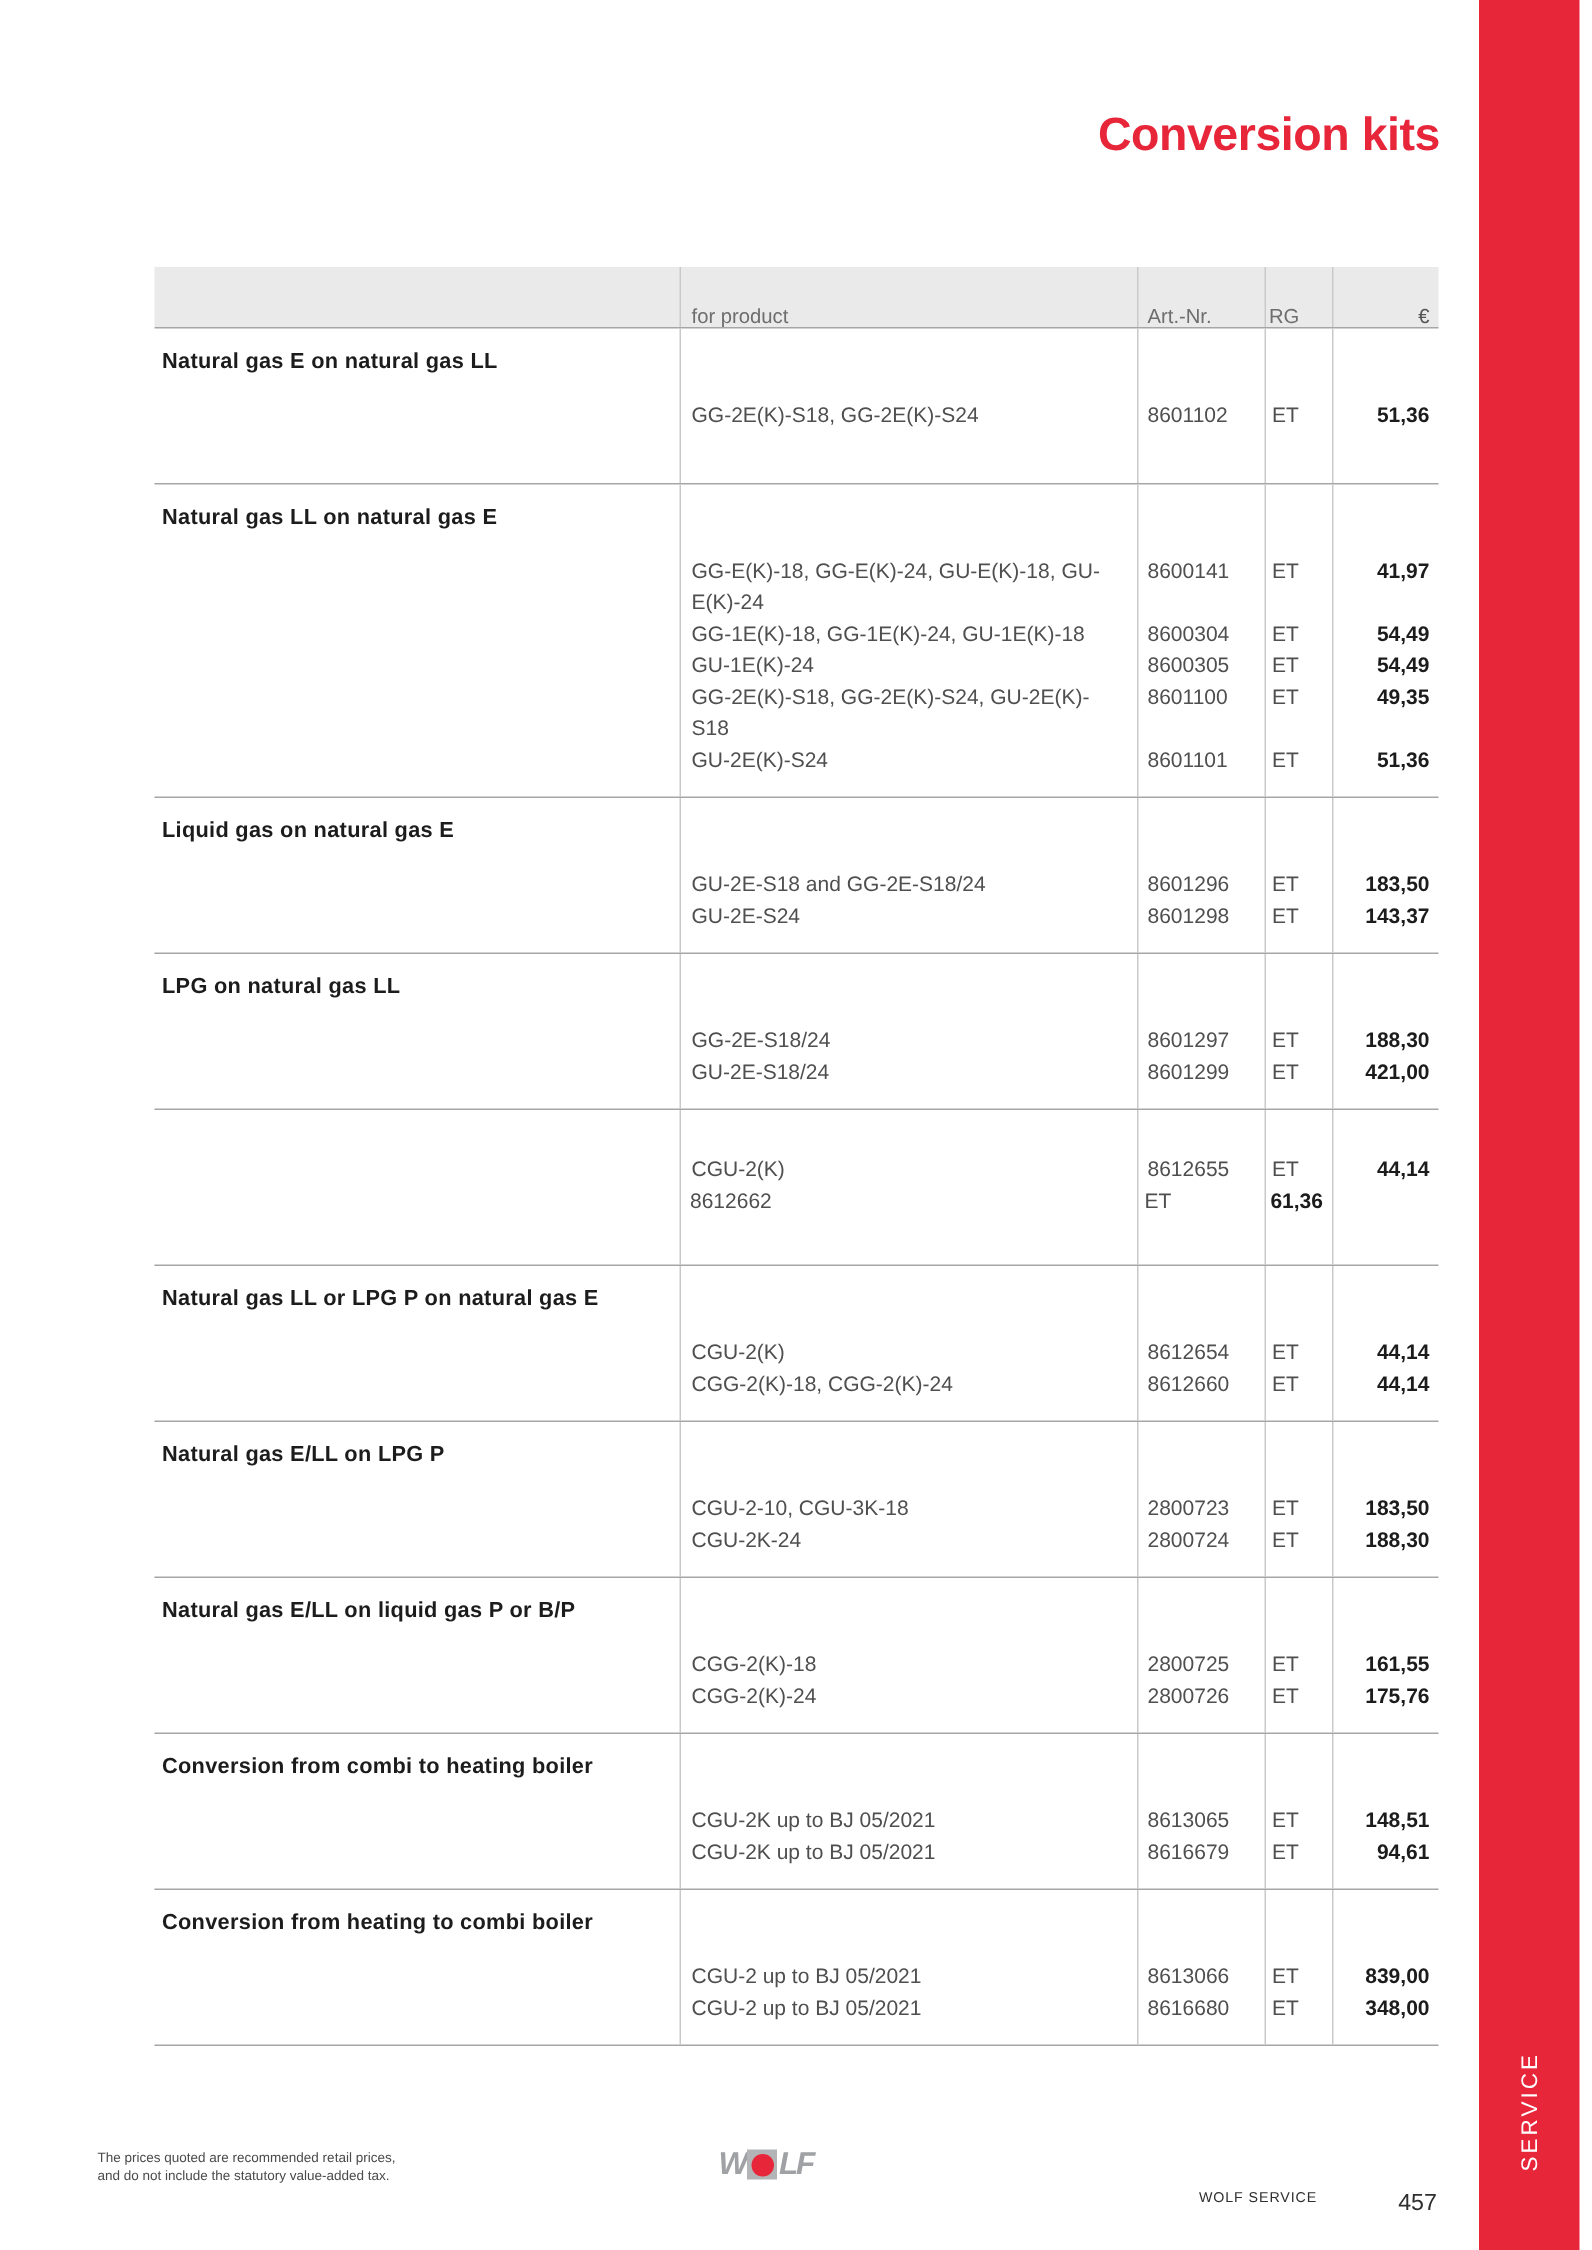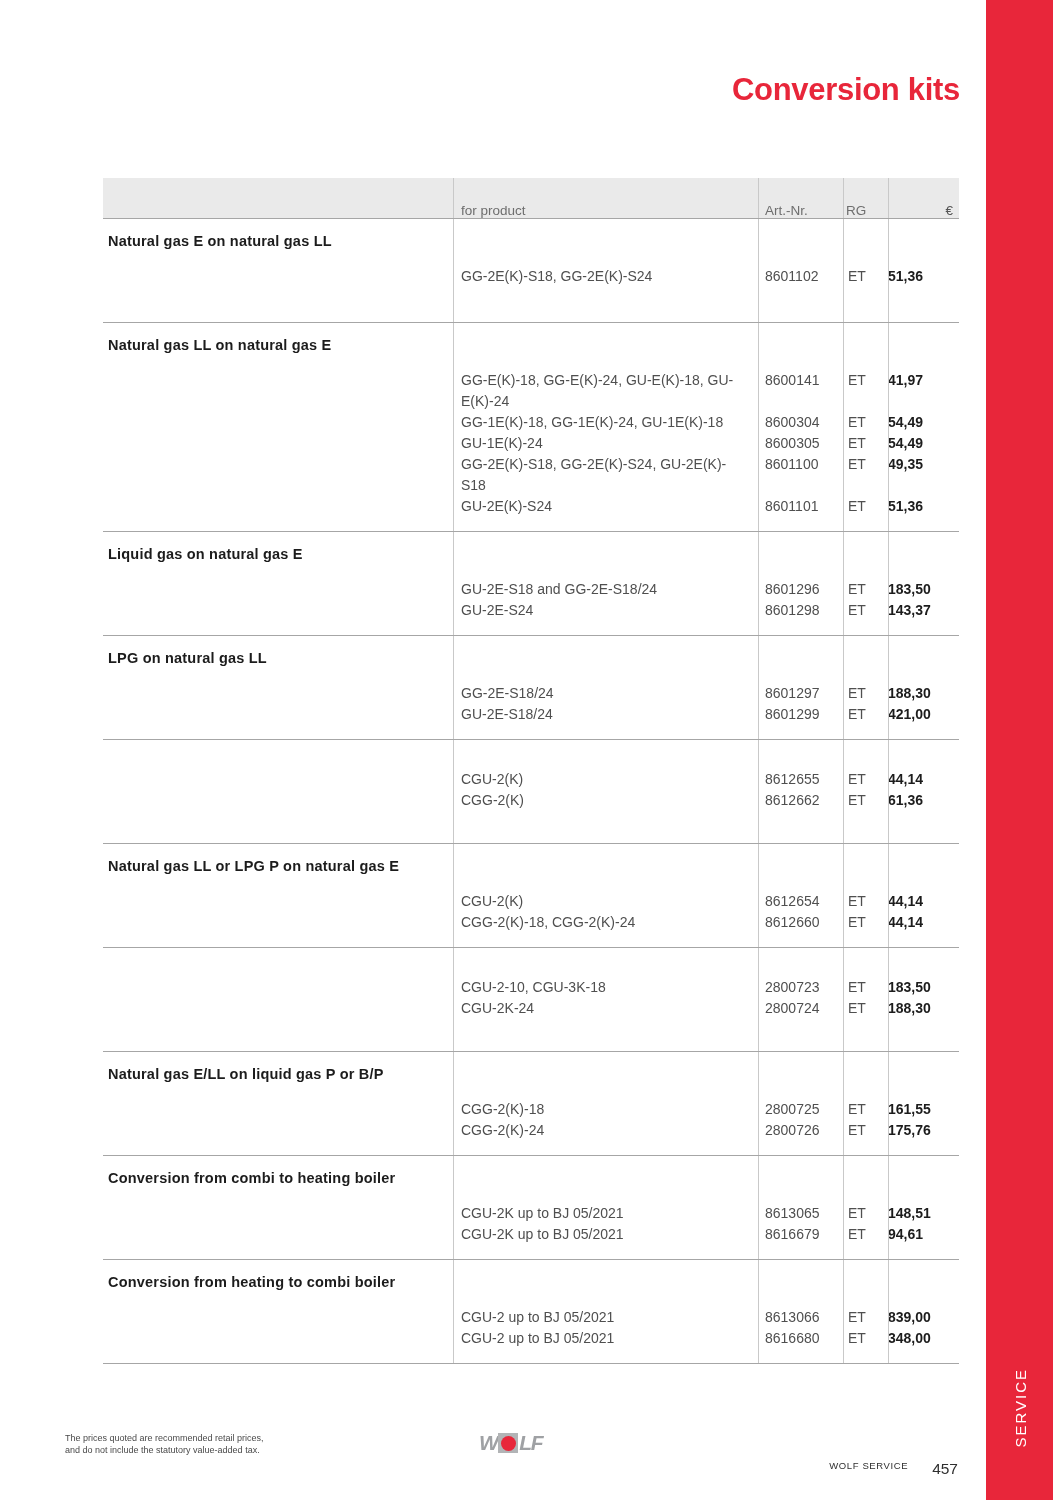--- a/index.html
+++ b/index.html
@@ -30,32 +30,32 @@
   .section { position:relative; min-height:104px; border-top:1px solid #a6a6a6; padding:13px 0 14px 0; }
   #sections .section:last-child { border-bottom:1px solid #a6a6a6; }
   .sec-label { padding-left:5px; font-size:14.5px; font-weight:700; color:#1c1c1c;
     line-height:18px; letter-spacing:0.2px; }
   .entries { margin-top:16px; margin-left:350px; }
   .entry { display:grid; grid-template-columns:305px 85px 45px 71px; align-items:start;
     line-height:21px; color:#4f4f4f; }
   .cell.product { padding:0 14px 0 8px; }
   .cell.art { padding-left:7px; }
   .cell.rg { padding-left:5px; }
-  .cell.price { text-align:left; padding-right:6px; font-weight:700; color:#1c1c1c; }
+  .cell.price { text-align:right; padding-right:6px; font-weight:700; color:#1c1c1c; }
 
   
   .price-note { position:absolute; left:65px; top:1433px; font-size:9px; line-height:11.5px; color:#4a4a4a; }
   .wolf-logo { position:absolute; left:479px; top:1432px; display:flex; align-items:center; height:22px; }
   .wolf-letter { font-size:21px; font-weight:800; font-style:italic; color:#9fa1a4; letter-spacing:-1.5px; }
   .wolf-square { width:20px; height:20px; background:#b2b4b6; position:relative; margin:0 1px; }
   .wolf-dot { position:absolute; inset:2.5px; border-radius:50%; background:var(--accent); }
   .footer-right { position:absolute; top:1460px; right:103px; display:flex; align-items:flex-start;
     gap:24px; color:#2f2f2f; }
   .footer-right .fr-label { font-size:9.5px; letter-spacing:0.6px; font-weight:500; }
-  .page-number { font-size:15.5px; }
+  .page-number { font-size:15.5px;margin-left:30px; }
 </style>
 </head>
 <body>
 
 <div class="page">
 
   <div class="red-bar">
     <span class="service-label">SERVICE</span>
   </div>
 
@@ -176,21 +176,20 @@
           <i class="vl v3"></i>
           <i class="vl v4"></i>
           <div class="entries">
             <div class="entry">
               <div class="cell product">CGU-2(K)</div>
               <div class="cell art">8612655</div>
               <div class="cell rg">ET</div>
               <div class="cell price">44,14</div>
             </div>
             <div class="entry">
-              <div class="cell product">CGG-2(K)</div>
               <div class="cell art">8612662</div>
               <div class="cell rg">ET</div>
               <div class="cell price">61,36</div>
             </div>
           </div>
         </div>
         <div class="section">
           <i class="vl v1"></i>
           <i class="vl v2"></i>
           <i class="vl v3"></i>
@@ -209,20 +208,21 @@
               <div class="cell rg">ET</div>
               <div class="cell price">44,14</div>
             </div>
           </div>
         </div>
         <div class="section">
           <i class="vl v1"></i>
           <i class="vl v2"></i>
           <i class="vl v3"></i>
           <i class="vl v4"></i>
+          <div class="sec-label">Natural gas E/LL on LPG P</div>
           <div class="entries">
             <div class="entry">
               <div class="cell product">CGU-2-10, CGU-3K-18</div>
               <div class="cell art">2800723</div>
               <div class="cell rg">ET</div>
               <div class="cell price">183,50</div>
             </div>
             <div class="entry">
               <div class="cell product">CGU-2K-24</div>
               <div class="cell art">2800724</div>

